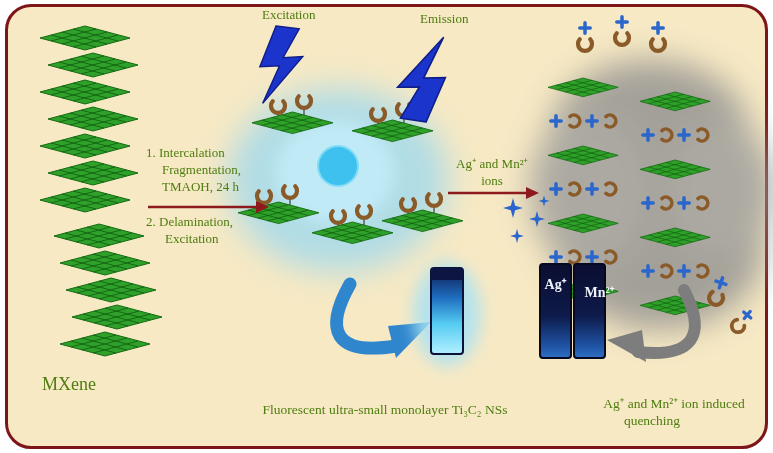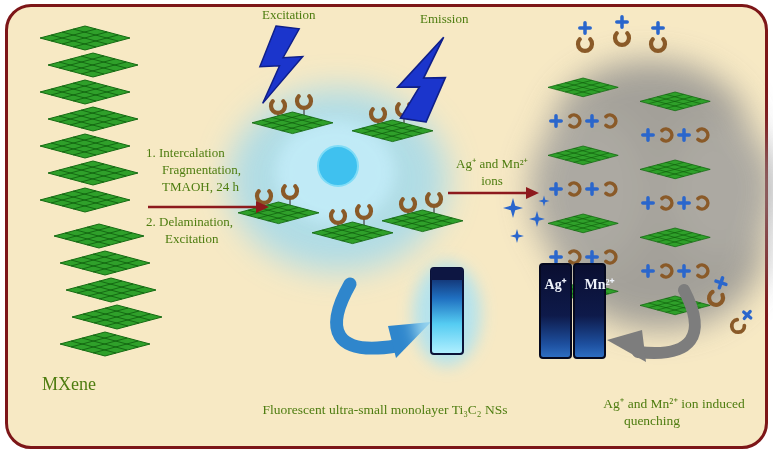--- a/index.html
+++ b/index.html
@@ -201,14 +201,14 @@
   <div class="lbl ctr" style="left:442px;top:157px;width:100px">Ag⁺ and Mn²⁺</div>
   <div class="lbl ctr" style="left:442px;top:174px;width:100px">ions</div>
 
   <div class="lbl big" style="left:42px;top:374px">MXene</div>
 
   <div class="lbl ctr cap" style="left:218px;top:402px;width:334px">Fluorescent ultra-small monolayer Ti₃C₂ NSs</div>
   <div class="lbl ctr cap" style="left:562px;top:396px;width:224px">Ag⁺ and Mn²⁺ ion induced</div>
   <div class="lbl ctr cap" style="left:540px;top:413px;width:224px">quenching</div>
 
   <div class="cuvlbl" style="left:540px;top:274px;width:31px">Ag⁺</div>
-  <div class="cuvlbl" style="left:574px;top:274px;width:51px">Mn²⁺</div>
+  <div class="cuvlbl" style="left:574px;top:282px;width:51px">Mn²⁺</div>
 </div>
 
 </body></html>

